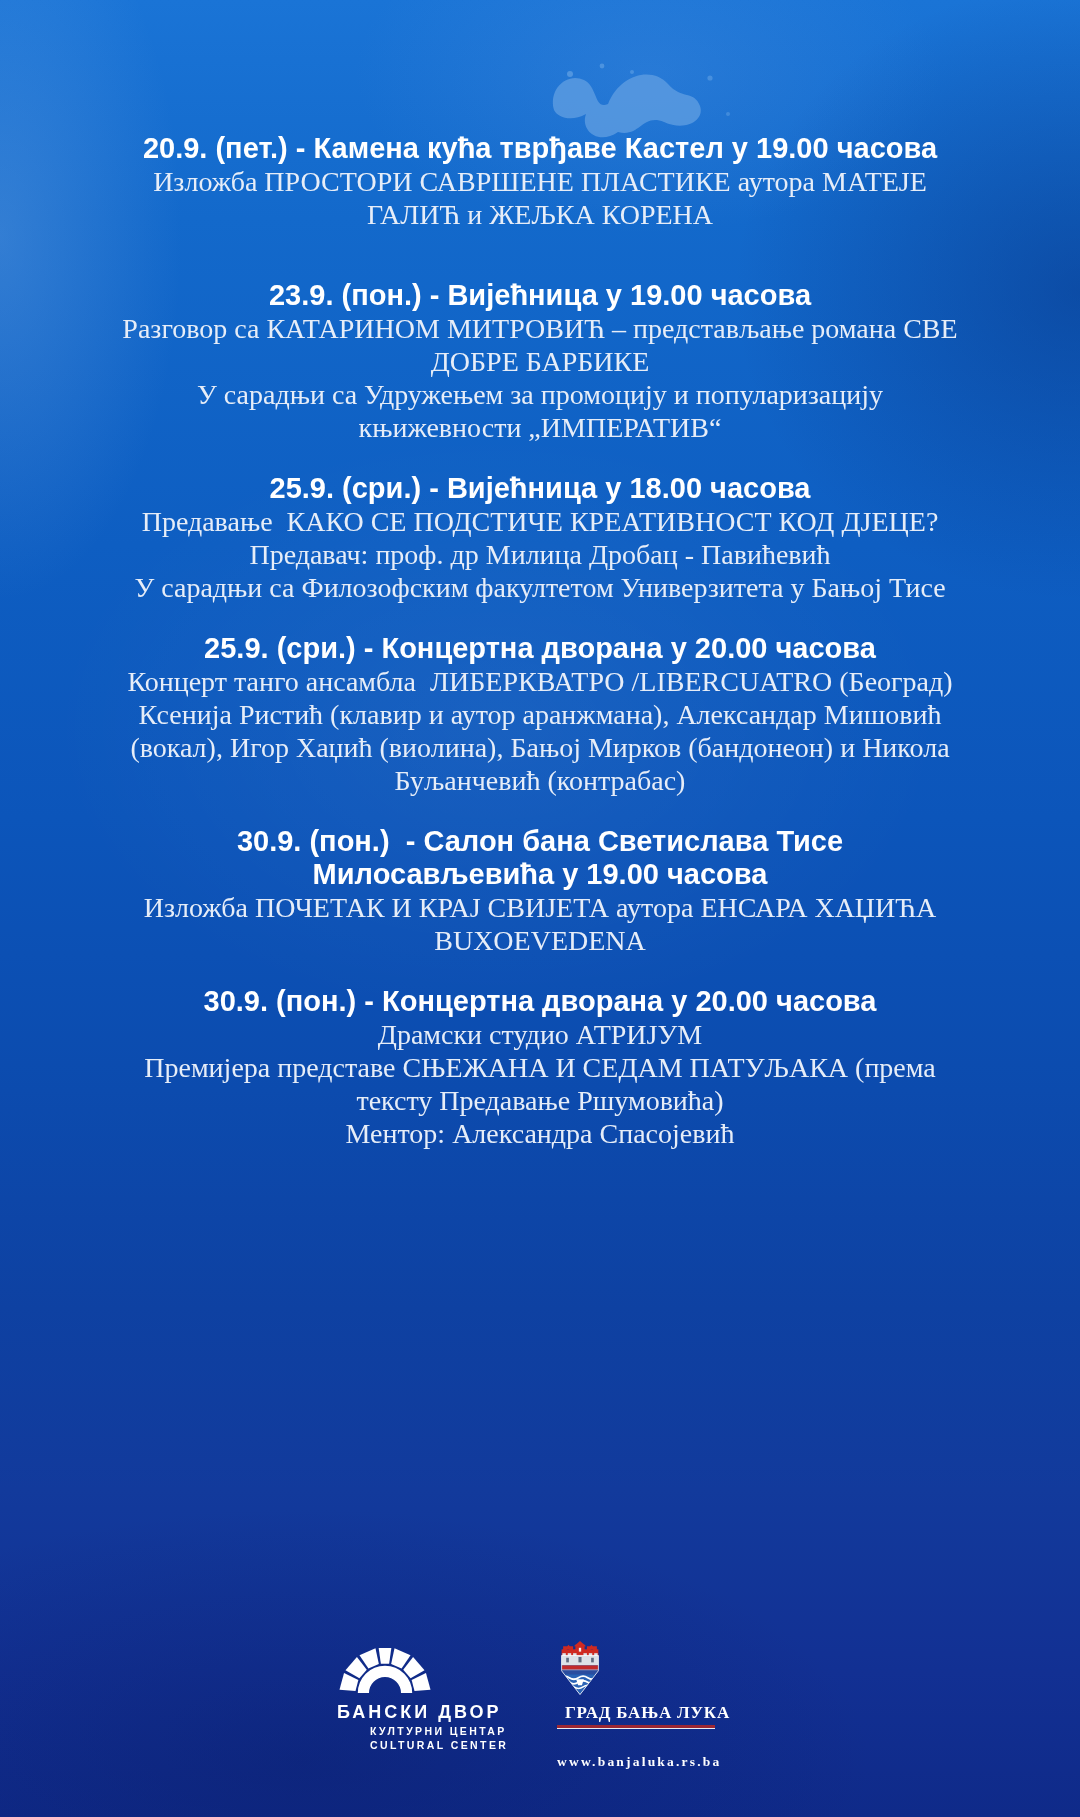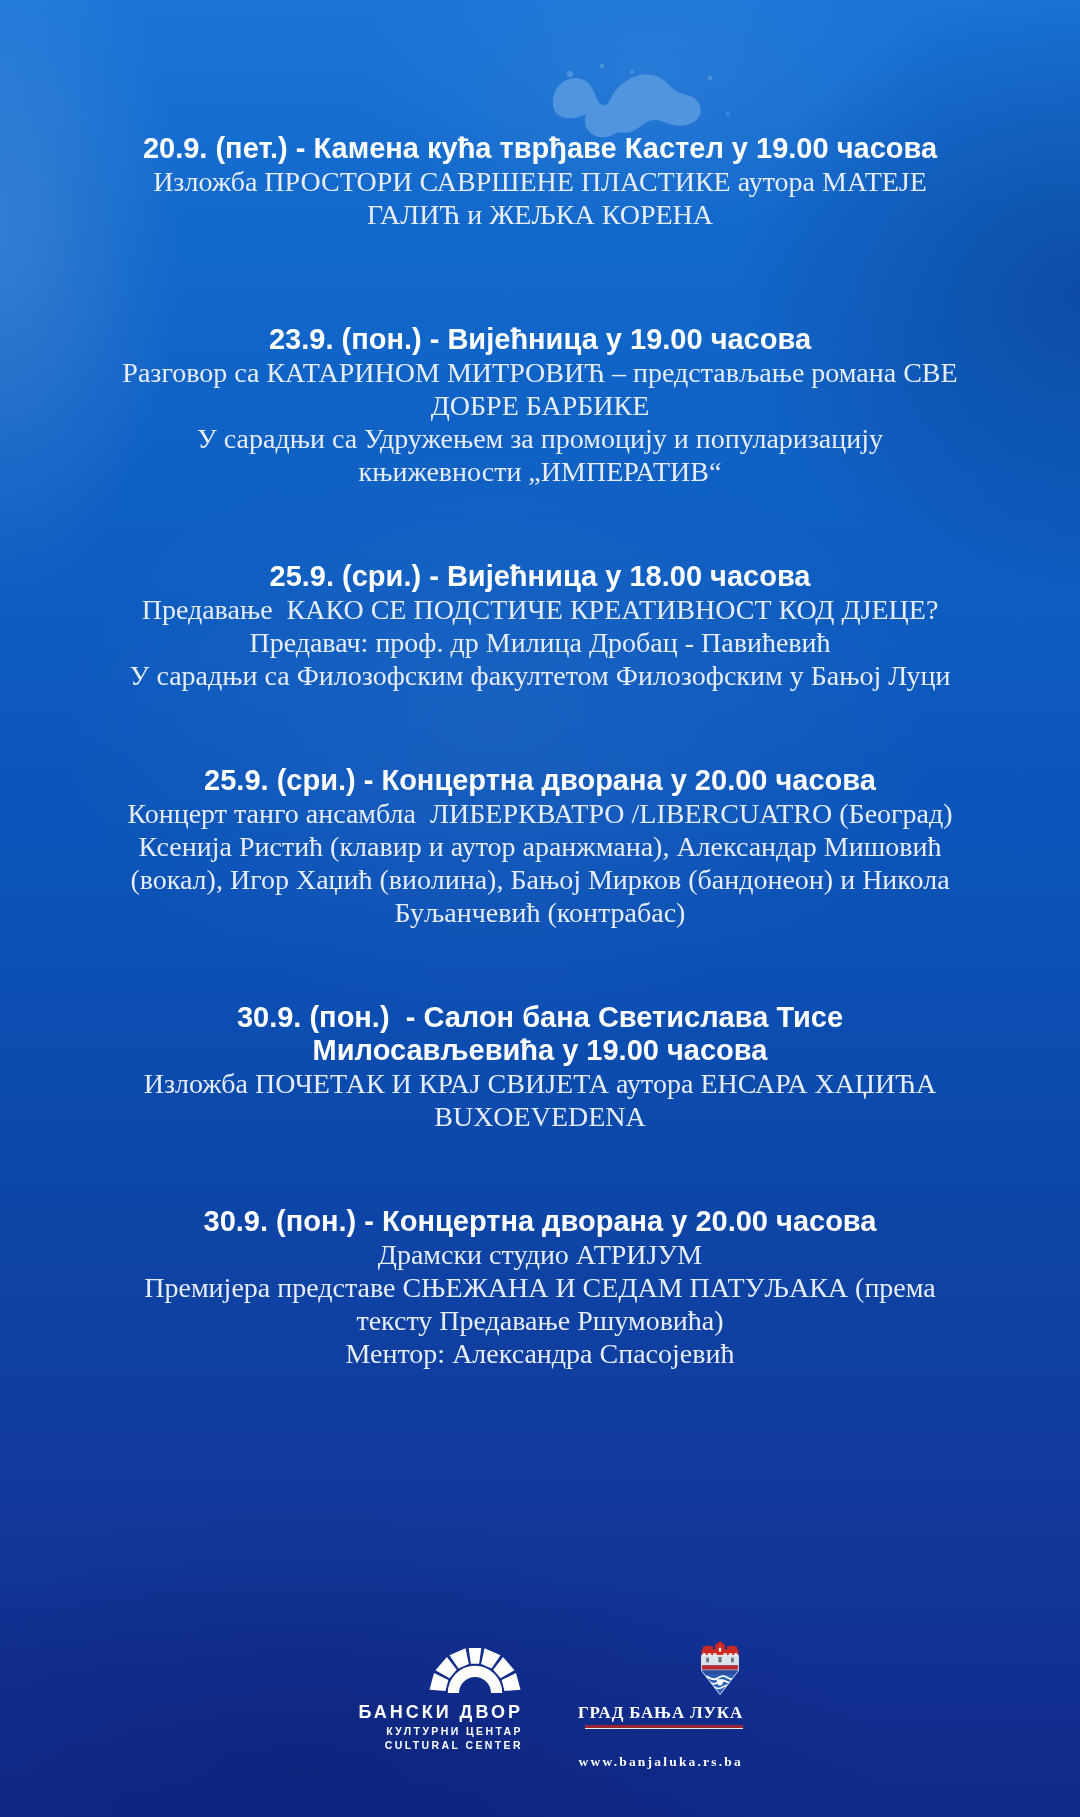--- a/index.html
+++ b/index.html
@@ -21,44 +21,44 @@
       radial-gradient(ellipse 480px 430px at 100% 16%, rgba(4,40,118,.42),  transparent 72%),
       radial-gradient(ellipse 760px 340px at 28% 97%, rgba(8,24,96,.33),   transparent 75%),
       radial-gradient(ellipse 420px 230px at 60% 4%,  rgba(95,155,228,.22), transparent 70%),
       radial-gradient(ellipse 640px 420px at 46% 40%, rgba(255,255,255,.05),transparent 70%);
   }
   .splash-svg{position:absolute;left:540px;top:58px;pointer-events:none;}
 
   
   .events{
     position:absolute;left:0;right:0;top:132px;
-    display:flex;flex-direction:column;align-items:center;gap:72px;
+    display:flex;flex-direction:column;align-items:center;gap:28px;
     text-align:center;
   }
   .event-block{display:flex;flex-direction:column;align-items:center;}
   .event-block:first-child{margin-bottom:20px;}
   .event-header{
     color:#ffffff;font-size:29px;font-weight:bold;line-height:33px;white-space:pre;
   }
   .event-line{
     color:#e6edf8;font-size:28px;line-height:33px;white-space:pre;font-family:Liberation Serif, serif;
   }
 
   
   .footer{
     position:absolute;left:0;right:0;top:1640px;
     display:flex;justify-content:center;align-items:flex-start;gap:34px;
     text-align:center;color:#fff;
   }
-  .logo-block{display:flex;flex-direction:column;align-items:flex-end;width:186px;}
+  .logo-block{display:flex;flex-direction:column;align-items:flex-start;width:186px;}
   .banski-title{
     font-size:18px;font-weight:bold;letter-spacing:3px;margin-top:4px;white-space:nowrap;
   }
   .banski-sub{
-    font-size:10.5px;font-weight:bold;letter-spacing:2.4px;margin-top:2px;white-space:nowrap;
+    font-size:10.5px;font-weight:bold;letter-spacing:2.4px;margin-top:2px;white-space:nowrap;margin-left:33px;
   }
   .city-title{
     font-family:"Liberation Serif",serif;font-size:17px;font-weight:bold;
     letter-spacing:.8px;margin-top:6px;white-space:nowrap;margin-left:8px;
   }
   .city-underline{
     width:158px;height:3px;background:#9c2733;border-bottom:1.5px solid #e9edf5;
     margin:2px 0 2px 0;
   }
   .city-url{
@@ -94,21 +94,21 @@
         <div class="event-header">23.9. (пон.) - Вијећница у 19.00 часова</div>
         <div class="event-line">Разговор са КАТАРИНОМ МИТРОВИЋ – представљање романа СВЕ</div>
         <div class="event-line">ДОБРЕ БАРБИКЕ</div>
         <div class="event-line">У сарадњи са Удружењем за промоцију и популаризацију</div>
         <div class="event-line">књижевности „ИМПЕРАТИВ“</div>
       </section>
       <section class="event-block">
         <div class="event-header">25.9. (сри.) - Вијећница у 18.00 часова</div>
         <div class="event-line">Предавање  КАКО СЕ ПОДСТИЧЕ КРЕАТИВНОСТ КОД ДЈЕЦЕ?</div>
         <div class="event-line">Предавач: проф. др Милица Дробац - Павићевић</div>
-        <div class="event-line">У сарадњи са Филозофским факултетом Филозофским у Бањој Луци</div>
+        <div class="event-line">У сарадњи са Филозофским факултетом Универзитета у Бањој Тисе</div>
       </section>
       <section class="event-block">
         <div class="event-header">25.9. (сри.) - Концертна дворана у 20.00 часова</div>
         <div class="event-line">Концерт танго ансамбла  ЛИБЕРКВАТРО /LIBERCUATRO (Београд)</div>
         <div class="event-line">Ксенија Ристић (клавир и аутор аранжмана), Александар Мишовић</div>
         <div class="event-line">(вокал), Игор Хаџић (виолина), Бањој Мирков (бандонеон) и Никола</div>
         <div class="event-line">Буљанчевић (контрабас)</div>
       </section>
       <section class="event-block">
         <div class="event-header">30.9. (пон.)  - Салон бана Светислава Тисе</div>

